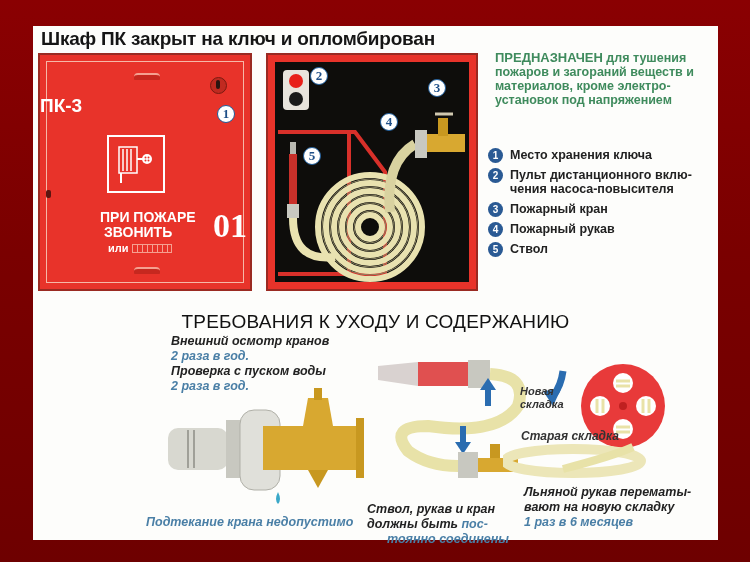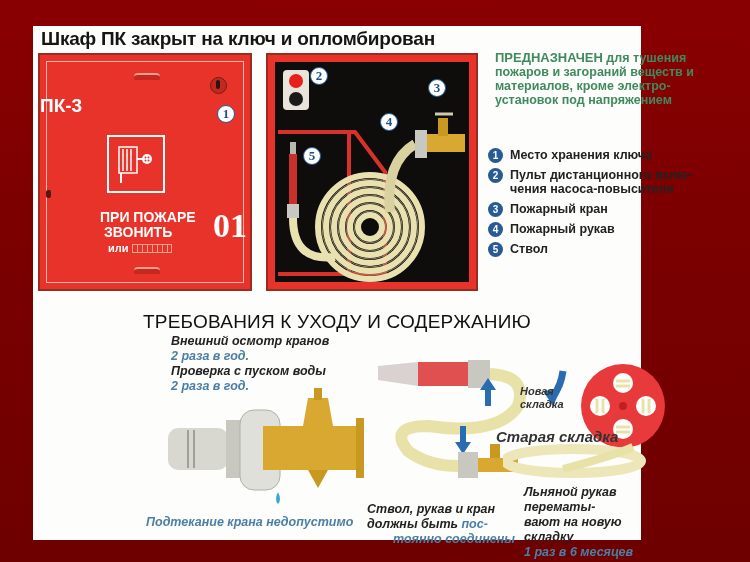--- a/index.html
+++ b/index.html
@@ -3,21 +3,21 @@
 <meta charset="utf-8">
 <style>
   * { box-sizing: border-box; margin: 0; padding: 0; }
   html, body { width: 750px; height: 562px; overflow: hidden; }
   body {
     background: linear-gradient(180deg, #8a0002 0%, #7a0000 45%, #6e0000 100%);
     font-family: "Liberation Sans", sans-serif;
     position: relative;
   }
   .panel {
-    position: absolute; left: 33px; top: 26px; width: 608px; height: 514px;
+    position: absolute; left: 33px; top: 26px; width: 685px; height: 514px;
     background: #fdfdfb;
   }
   .title {
     position: absolute; left: 8px; top: 2px;
     font-size: 19px; font-weight: bold; color: #151515; letter-spacing: -0.2px;
   }
   
   .cab-closed {
     position: absolute; left: 5px; top: 27px; width: 214px; height: 238px;
     background: #e8332a; border: 2px solid #9a2a22;
@@ -218,21 +218,21 @@
     <path d="M112 34 L120 22 L128 34 Z" fill="#2a6cb0"></path>
     <path d="M95 70 L95 90" stroke="#2a6cb0" stroke-width="6"></path>
     <path d="M87 86 L95 98 L103 86 Z" fill="#2a6cb0"></path>
     <rect x="90" y="96" width="20" height="26" fill="#c8c8c0"></rect>
     <rect x="110" y="102" width="40" height="14" fill="#d8a830"></rect>
     <rect x="122" y="88" width="10" height="14" fill="#c89820"></rect>
   </svg>
   <div class="req-text" style="left:334px;top:476px">
     <div>Ствол, рукав и кран</div>
     <div><span>должны быть</span> <span class="req-blue">пос-</span></div>
-    <div class="req-blue" style="margin-left:26px">тоянно соединены</div>
+    <div class="req-blue" style="margin-left:20px">тоянно соединены</div>
   </div>
 
   <svg style="left:470px;top:335px" width="200" height="120" viewBox="0 0 200 120">
     <path d="M60 10 Q58 25 50 35" fill="none" stroke="#2a6cb0" stroke-width="7"></path>
     <path d="M40 30 L50 45 L58 28 Z" fill="#2a6cb0"></path>
     <circle cx="120" cy="45" r="42" fill="#e83a3a"></circle>
     <circle cx="120" cy="22" r="10" fill="#fff"></circle>
       <circle cx="120" cy="68" r="10" fill="#fff"></circle>
     <circle cx="97" cy="45" r="10" fill="#fff"></circle>
       <circle cx="143" cy="45" r="10" fill="#fff"></circle>
@@ -247,19 +247,19 @@
         <line x1="146" y1="38" x2="146" y2="52"></line>
     </g>
     <circle cx="120" cy="45" r="4" fill="#c02020"></circle>
     <ellipse cx="70" cy="100" rx="68" ry="12" fill="none" stroke="#ece6b8" stroke-width="10"></ellipse>
     <path d="M130 86 Q110 95 60 108" fill="none" stroke="#e8e2a8" stroke-width="8"></path>
   </svg>
   <div class="req-text" style="left:487px;top:359px;font-size:11px;color:#333;line-height:13px">
     <div>Новая</div>
     <div>складка</div>
   </div>
-  <div class="req-text" style="left:463px;top:403px;font-size:15px;color:#333">Старая складка</div>
+  <div class="req-text" style="left:488px;top:403px;font-size:12px;color:#333">Старая складка</div>
   <div class="req-text" style="left:491px;top:459px">
     <div>Льняной рукав перематы-</div>
     <div>вают на новую складку</div>
     <div class="req-blue">1 раз в  6 месяцев</div>
   </div>
 </div>
 
 </body></html>

